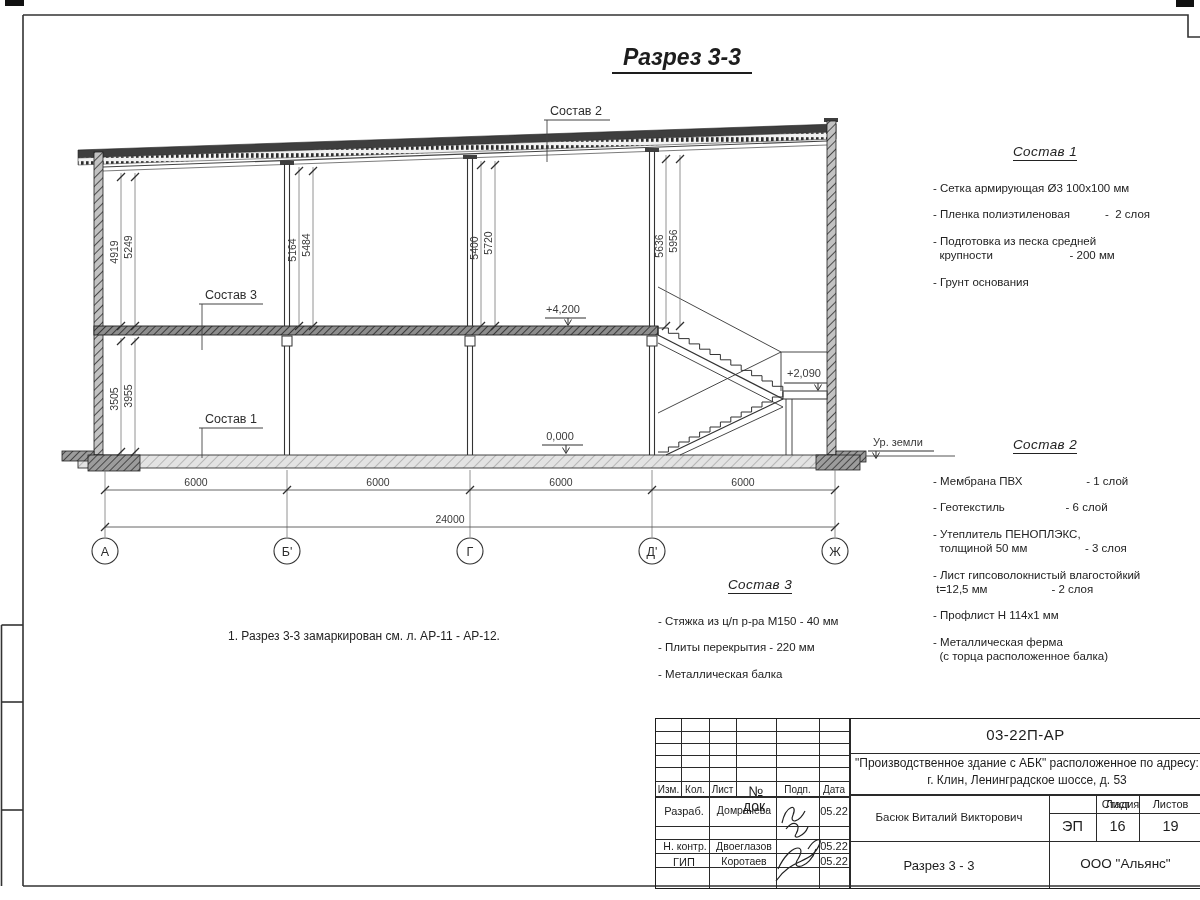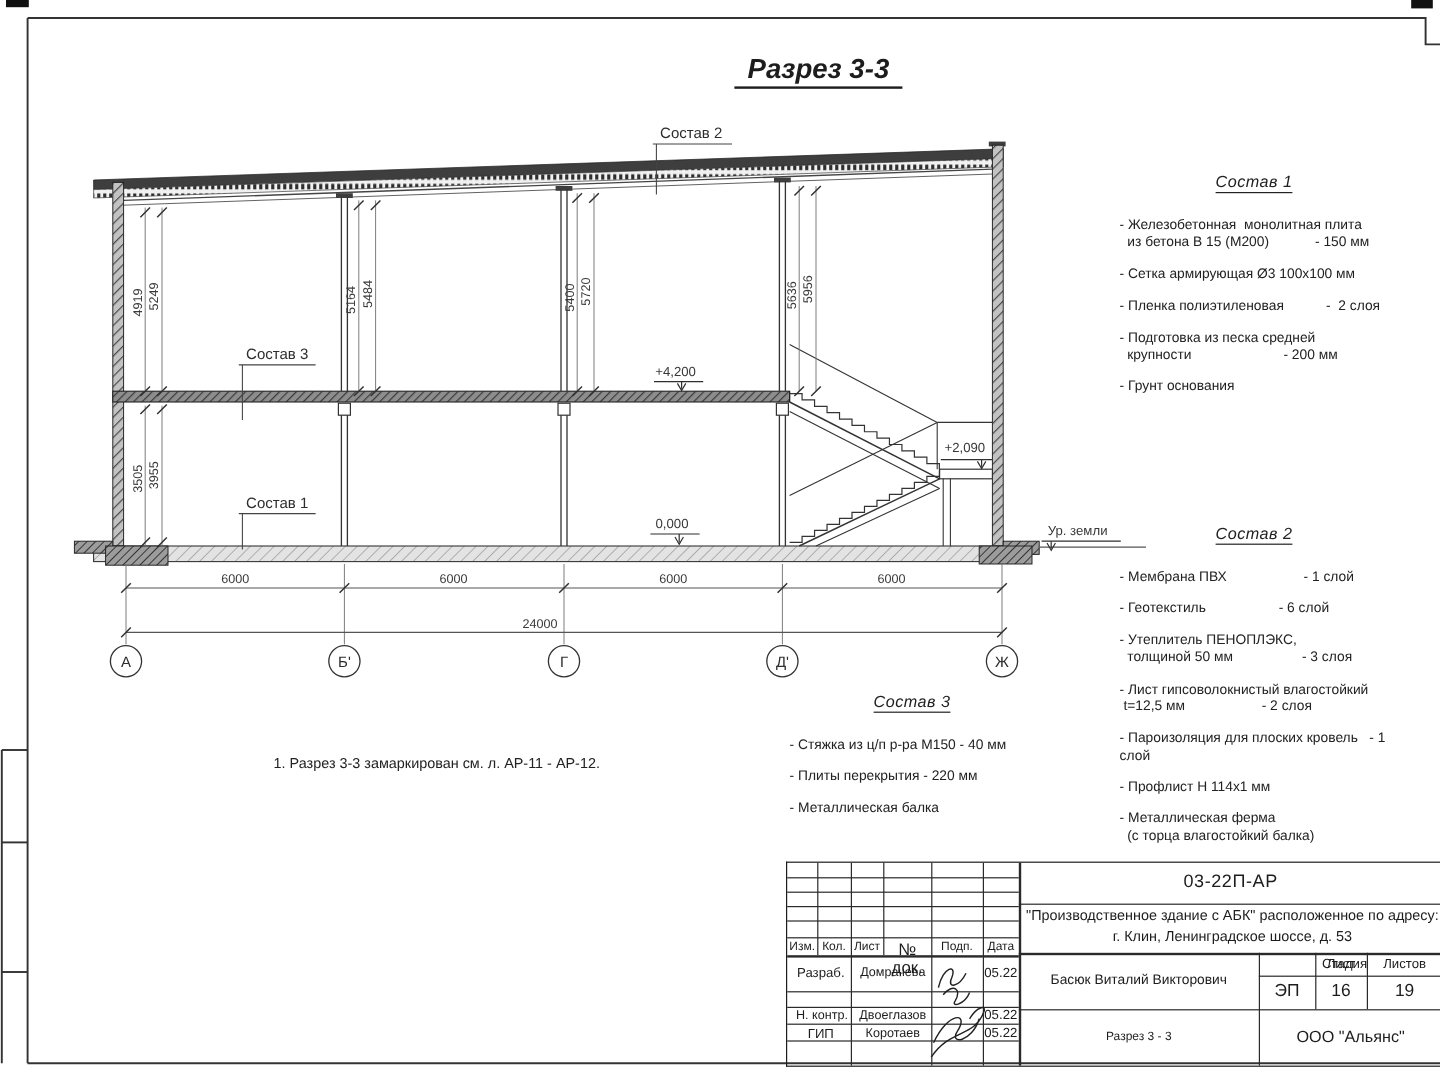--- a/index.html
+++ b/index.html
@@ -260,44 +260,41 @@
 </svg>
 
 
 <div class="drawing-title">Разрез 3-3</div>
 
 
 <div class="sostav" style="left:933px;top:144px;width:224px;">
   <span class="hd"><span>Состав 1</span></span>
   <div>
 
-  <div class="it">- Железобетонная  монолитная плита
-  из бетона В 15 (М200)            - 150 мм</div>
         <div class="it">- Сетка армирующая Ø3 100х100 мм</div>
         <div class="it">- Пленка полиэтиленовая           -  2 слоя</div>
         <div class="it">- Подготовка из песка средней
   крупности                        - 200 мм</div>
         <div class="it">- Грунт основания</div>
       </div>
 </div>
 
 <div class="sostav" style="left:933px;top:437px;width:224px;">
   <span class="hd"><span>Состав 2</span></span>
   <div>
 
   <div class="it">- Мембрана ПВХ                    - 1 слой</div>
         <div class="it">- Геотекстиль                   - 6 слой</div>
         <div class="it">- Утеплитель ПЕНОПЛЭКС,
   толщиной 50 мм                  - 3 слоя</div>
         <div class="it">- Лист гипсоволокнистый влагостойкий
  t=12,5 мм                    - 2 слоя</div>
-        <div class="it">- Пароизоляция для плоских кровель   - 1 слой</div>
         <div class="it">- Профлист Н 114х1 мм</div>
         <div class="it">- Металлическая ферма
-  (с торца влагостойкий балка)</div>
+  (с торца расположенное балка)</div>
       </div>
 </div>
 
 <div class="sostav" style="left:658px;top:577px;width:204px;">
   <span class="hd"><span>Состав 3</span></span>
   <div>
 
   <div class="it">- Стяжка из ц/п р-ра М150 - 40 мм</div>
         <div class="it">- Плиты перекрытия - 220 мм</div>
         <div class="it">- Металлическая балка</div>
@@ -363,17 +360,17 @@
   <div class="t big" style="left:193px;top:8px;width:353px;">03-22П-АР</div>
   <div class="t" style="left:196px;top:38px;width:350px;font-size:12px;">"Производственное здание с АБК" расположенное по адресу:</div>
   <div class="t" style="left:196px;top:55px;width:350px;font-size:12px;">г. Клин, Ленинградское шоссе, д. 53</div>
   <div class="t" style="left:193px;top:92px;width:200px;font-size:11.5px;text-align:center;">Басюк Виталий Викторович</div>
   <div class="t" style="left:393px;top:79px;width:47px;margin-left:48px;">Стадия</div>
   <div class="t" style="left:440px;top:79px;width:43px;">Лист</div>
   <div class="t" style="left:483px;top:79px;width:63px;">Листов</div>
   <div class="t val" style="left:393px;top:100px;width:47px;">ЭП</div>
   <div class="t val" style="left:440px;top:100px;width:43px;">16</div>
   <div class="t val" style="left:483px;top:100px;width:63px;">19</div>
-  <div class="t" style="left:193px;top:140px;width:200px;font-size:10px;">Разрез 3 - 3</div>
+  <div class="t" style="left:183px;top:140px;width:200px;font-size:13px;">Разрез 3 - 3</div>
   <div class="t" style="left:393px;top:138px;width:153px;font-size:13.5px;">ООО "Альянс"</div>
 </div>
 
 </div>
 
 </body></html>

